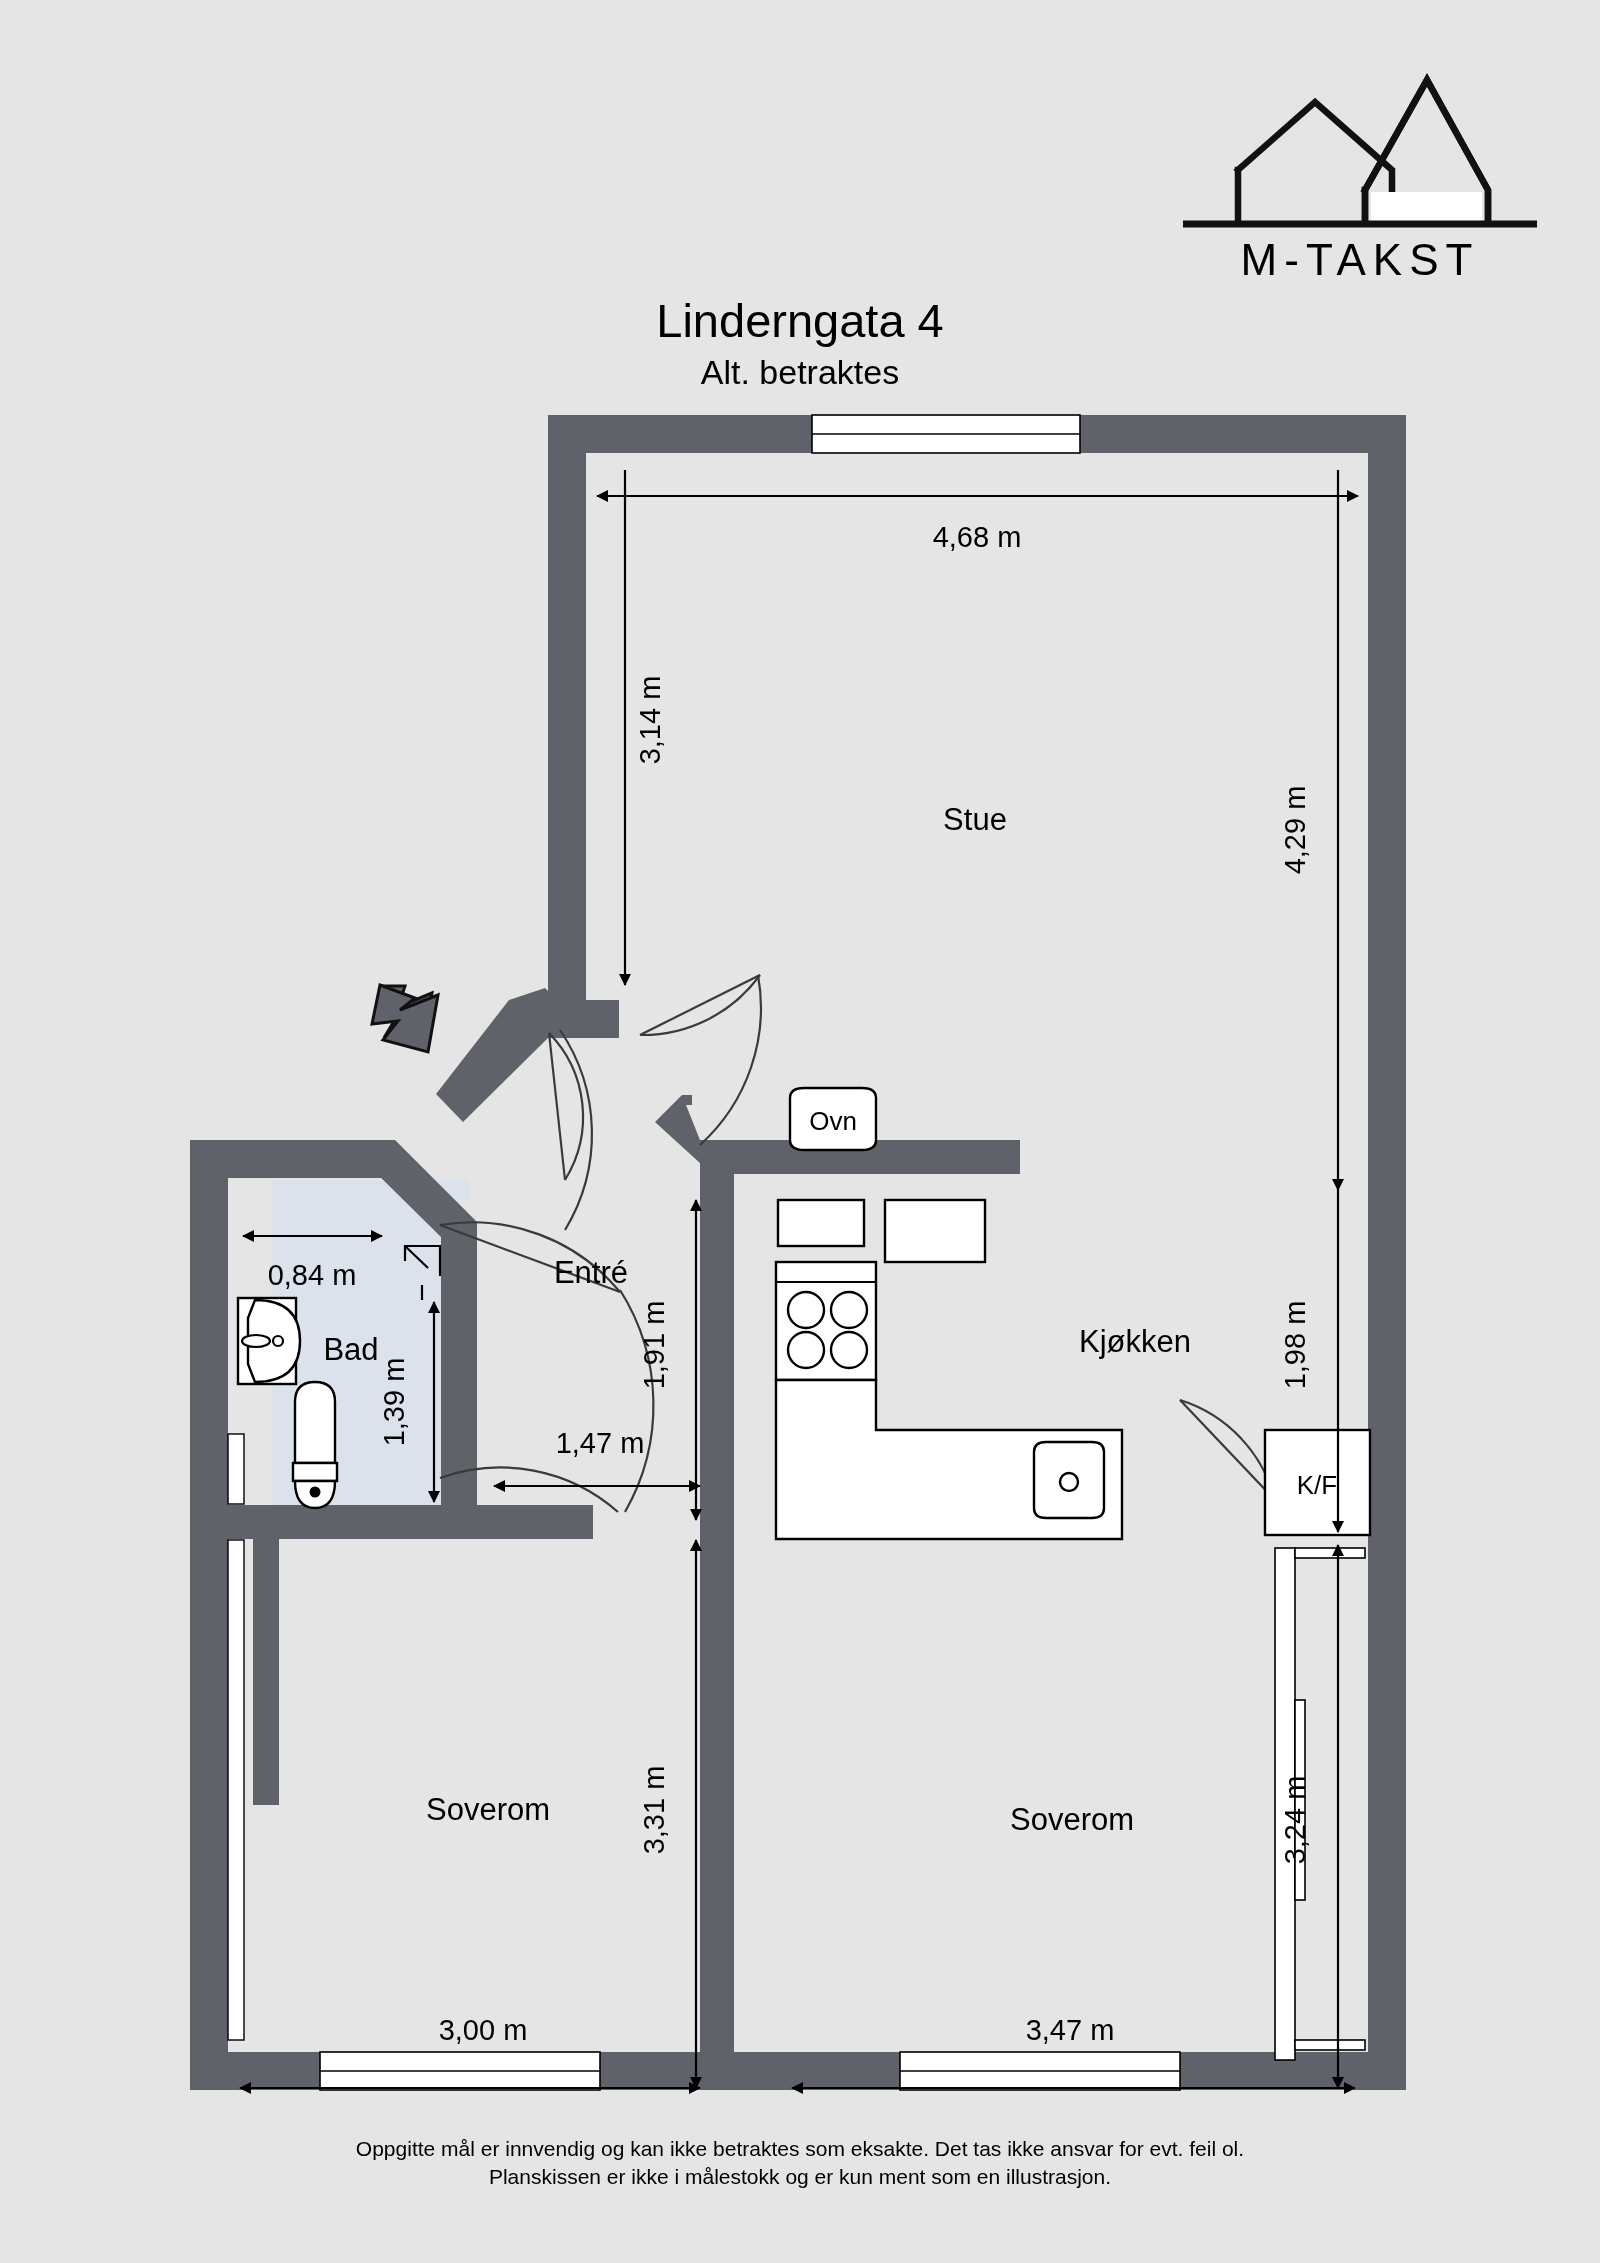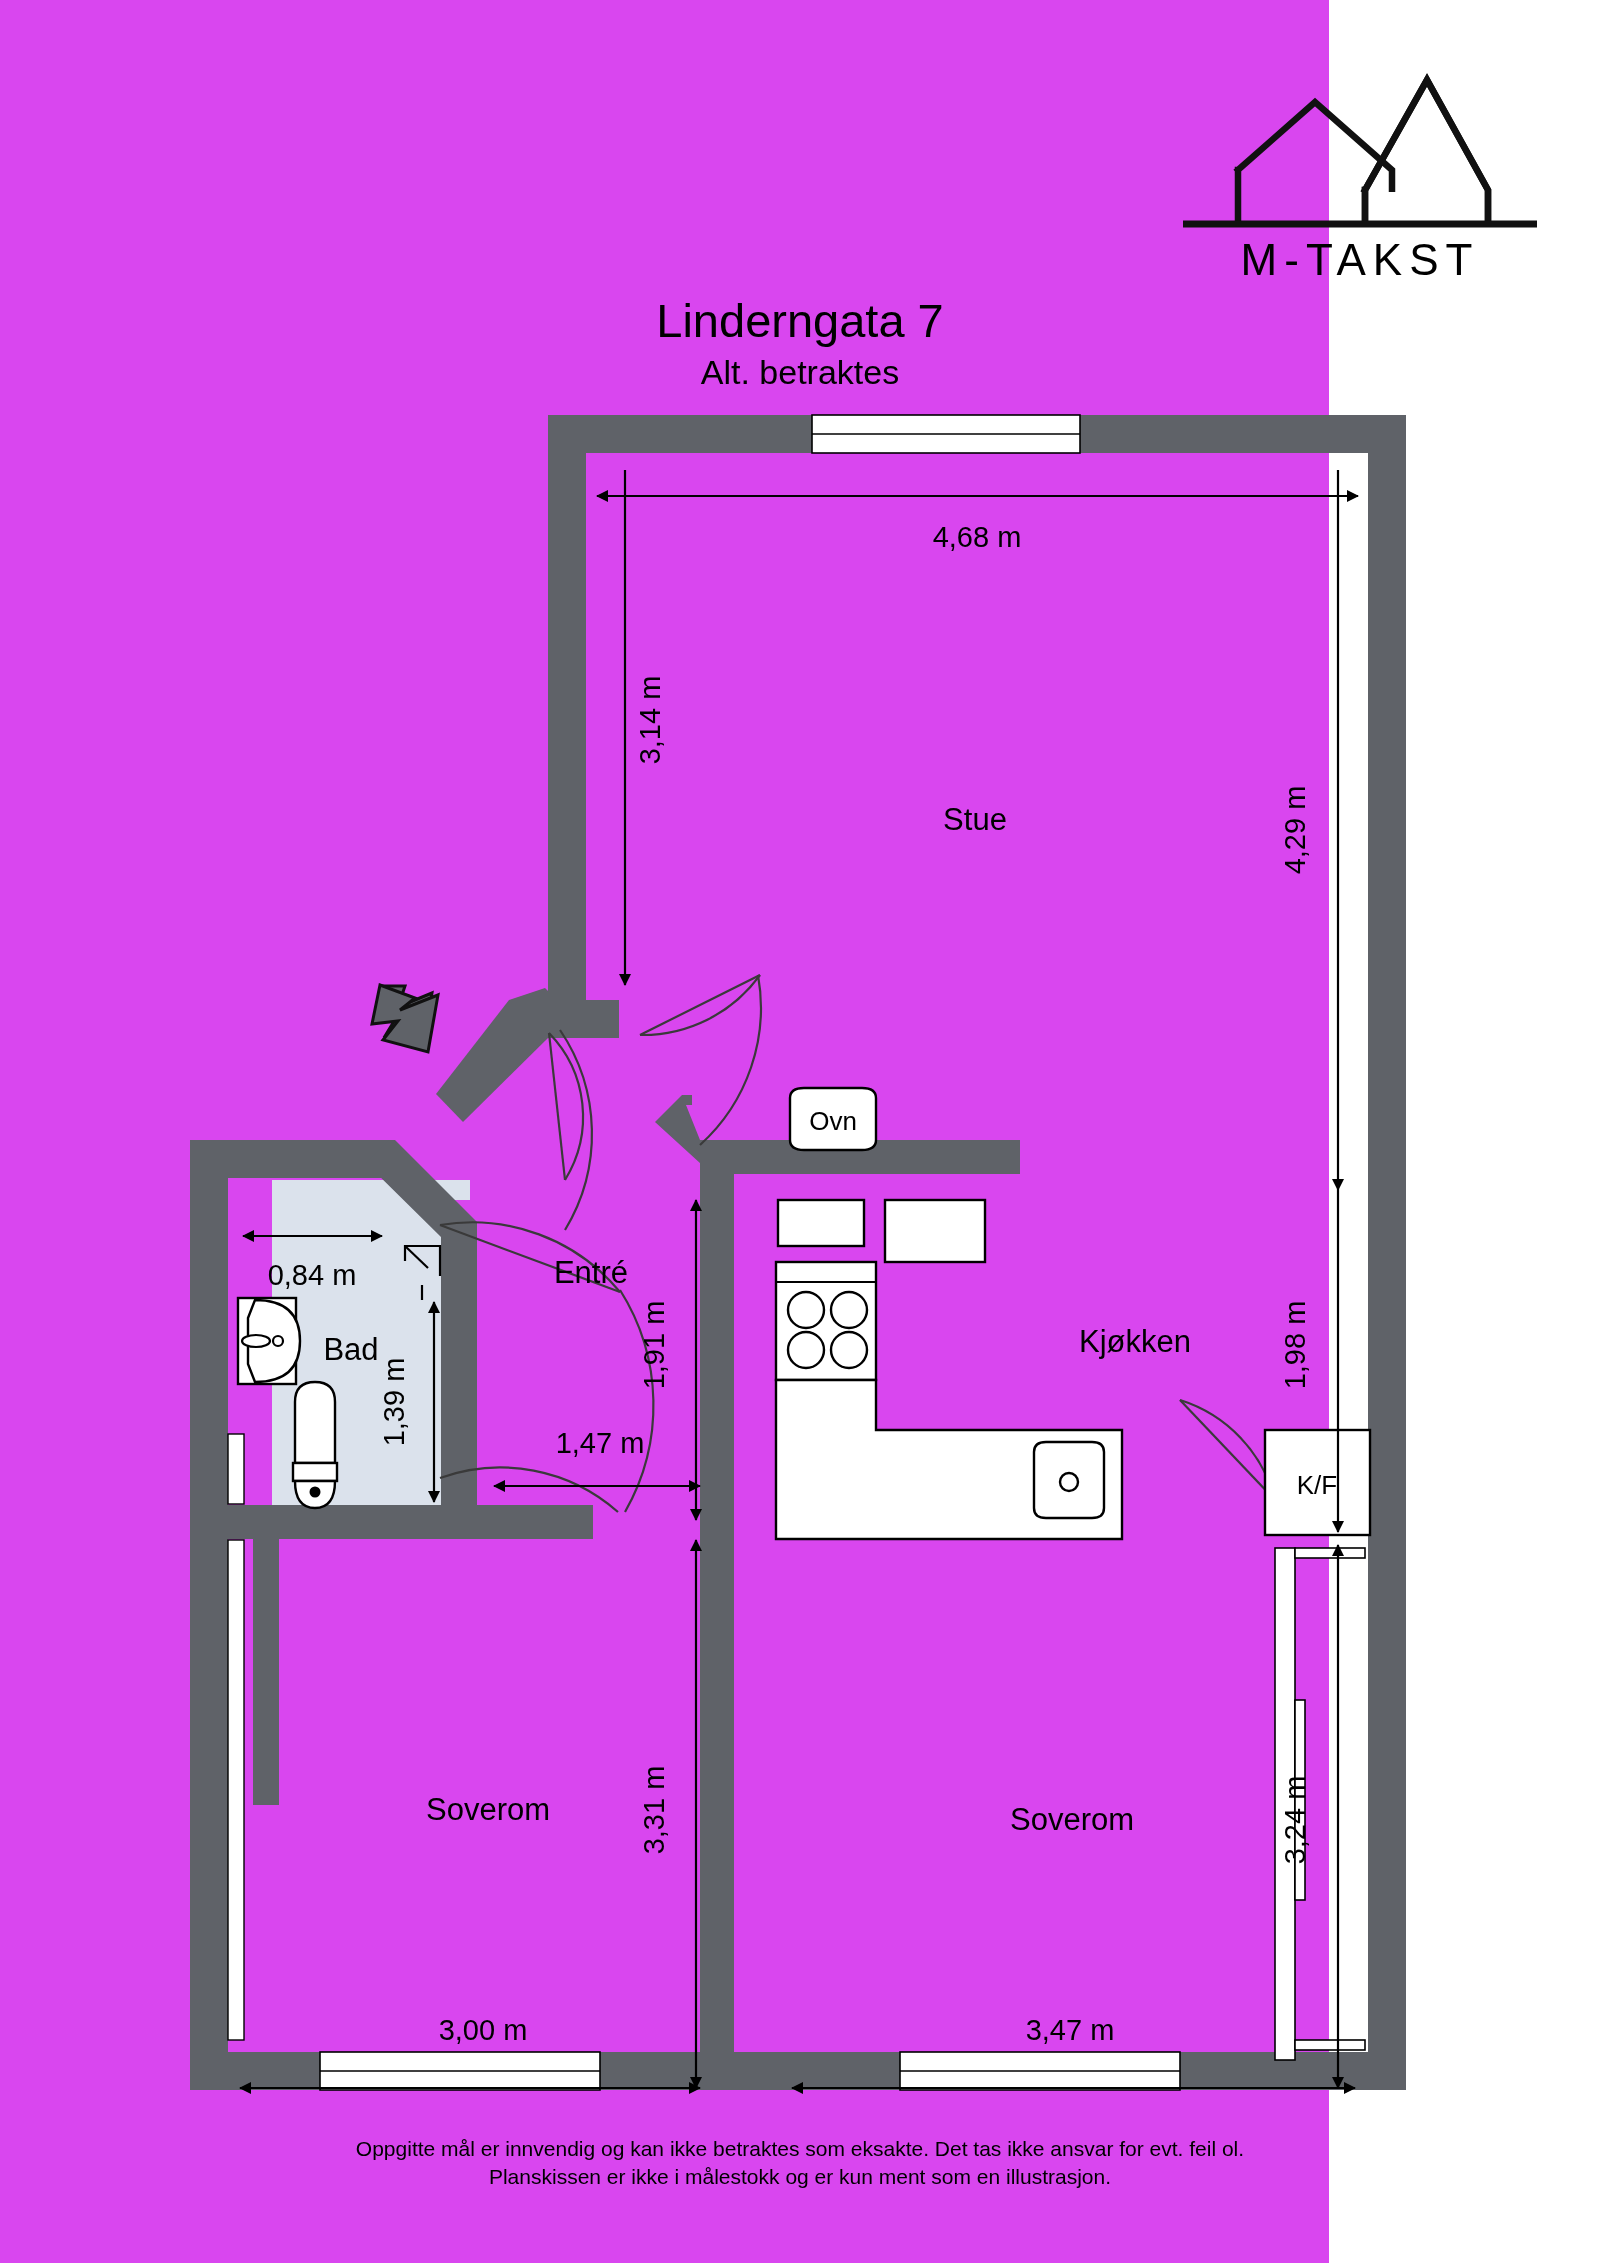--- a/index.html
+++ b/index.html
@@ -9,23 +9,23 @@
   }
   body {
     width: 1600px;
     height: 2263px;
     font-family: "Liberation Sans", sans-serif;
     color: #000000;
     overflow: hidden;
   }
   #page {
     position: relative;
-    width: 1329px;
+    width: 1600px;
     height: 2263px;
-    background: #d946ef;
+    background: #e5e5e5;
   }
 
   
   #logo {
     position: absolute;
     left: 1175px;
     top: 40px;
     width: 370px;
     height: 250px;
   }
@@ -106,21 +106,21 @@
       <path d="M190 150 L190 182 M190 150 L252 40 L313 150 L313 182" fill="none" stroke="#111111" stroke-width="6.5" stroke-linecap="square"></path>
 
       <path d="M196 152 L196 182 L307 182 L307 152 Z" fill="#ffffff"></path>
       <path d="M190 150 L190 182 M190 150 L252 40 L313 150 L313 182" fill="none" stroke="#111111" stroke-width="6.5" stroke-linecap="square"></path>
 
       <line x1="8" y1="184" x2="362" y2="184" stroke="#111111" stroke-width="7"></line>
     </svg>
   </div>
   <div id="logo-text">M-TAKST</div>
 
-  <div id="title">Linderngata 7</div>
+  <div id="title">Linderngata 4</div>
   <div id="subtitle">Alt. betraktes</div>
 
   <div id="plan">
   <svg width="1600" height="2263" viewBox="0 0 1600 2263" xmlns="http://www.w3.org/2000/svg">
 
     <defs>
       <marker id="arrHead" markerWidth="14" markerHeight="14" refX="11" refY="7" orient="auto" markerUnits="userSpaceOnUse">
         <path d="M0,1 L12,7 L0,13 z" fill="#000"></path>
       </marker>
       <marker id="arrTail" markerWidth="14" markerHeight="14" refX="1" refY="7" orient="auto" markerUnits="userSpaceOnUse">

